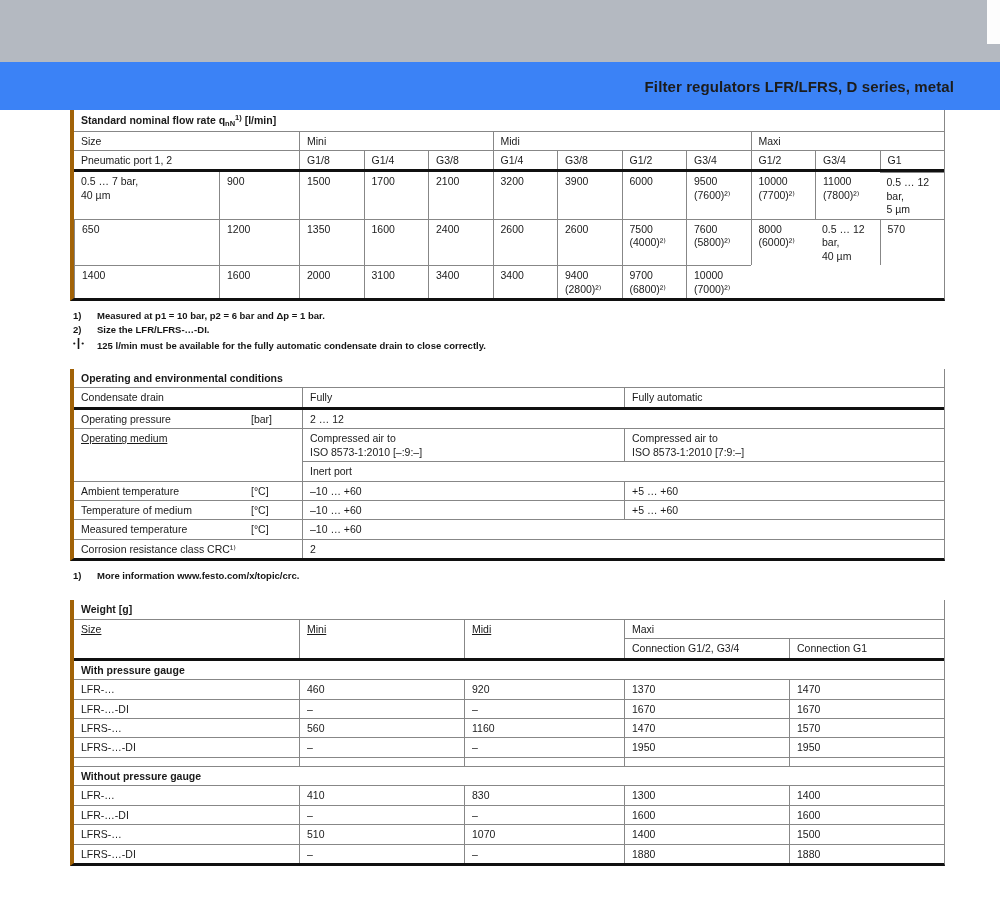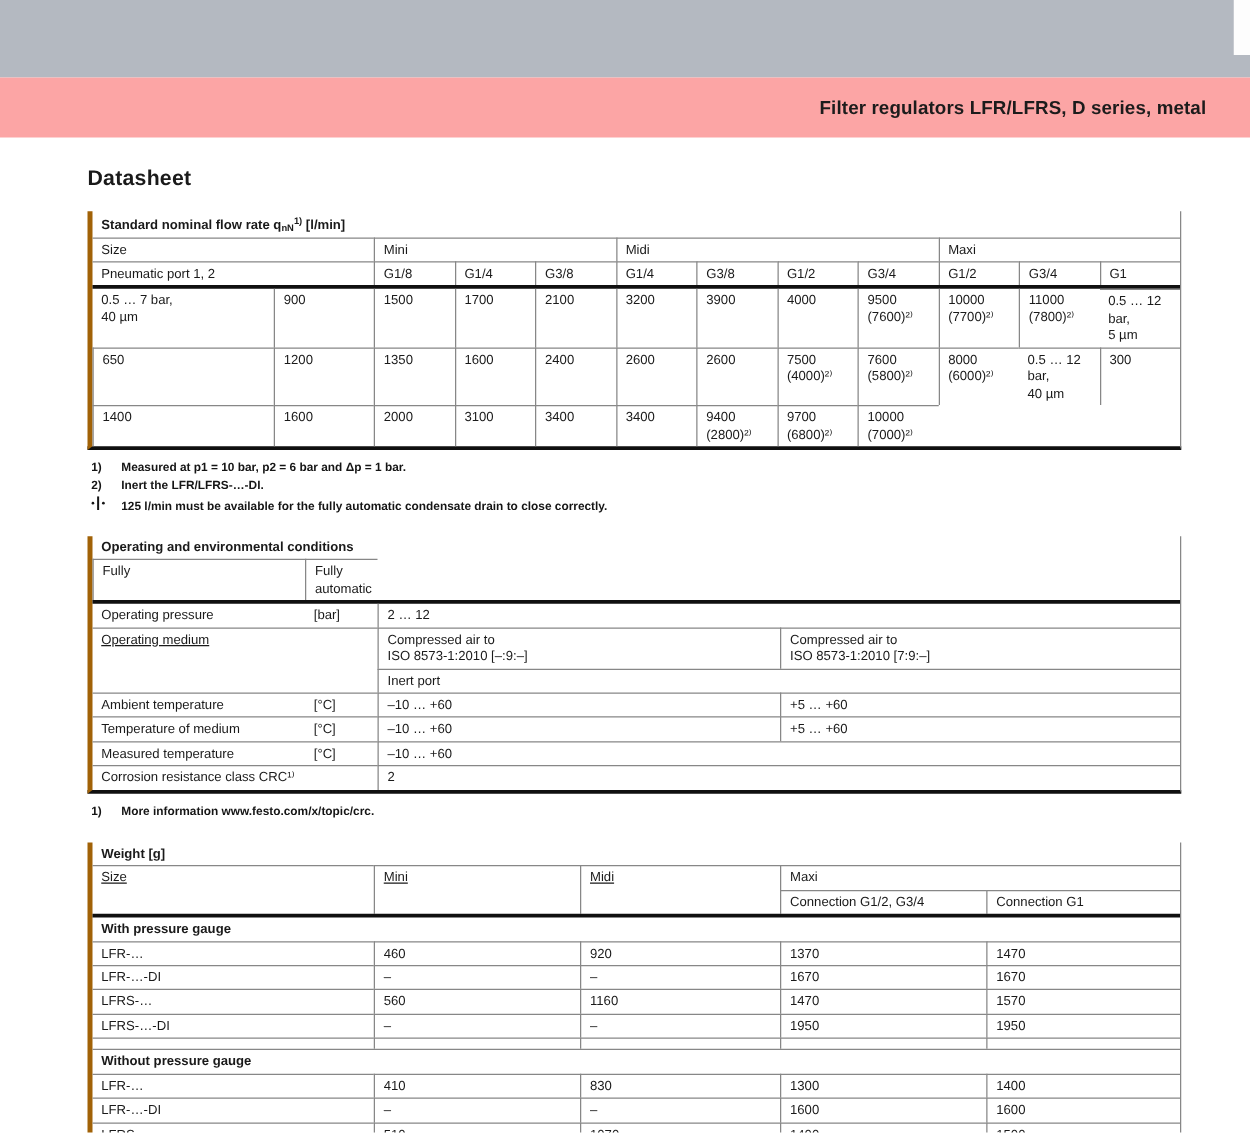--- a/index.html
+++ b/index.html
@@ -9,23 +9,23 @@
     background:#ffffff;
     font-family:"Liberation Sans","DejaVu Sans",sans-serif;
     color:#1a1a1a;
     -webkit-font-smoothing:antialiased;
   }
   .page { position:relative; width:1000px; height:906px; }
 
   
   .band1 { height:62px; background:#b4b9c1; }
   .band2 {
-    height:48px; background:#fca5a5;
+    height:48px; background:#3b82f6;
     display:flex; align-items:center; justify-content:flex-end;
-    padding-right:35px;
+    padding-right:46px;
   }
   .band2 .hdr-title { font-size:15px; font-weight:700; color:#1c1c1c; letter-spacing:.1px; }
   .corner-notch { position:absolute; top:0; right:0; width:13px; height:44px; background:#fdfdfd; }
 
   
   .content { margin-left:70px; width:875px; }
   .page-title { font-size:17px; font-weight:700; margin:23px 0 16px 0; letter-spacing:.2px; }
 
   
   .gtable {
@@ -71,21 +71,20 @@
 <div class="page">
 
   <div class="band1"></div>
   <div class="band2">
     <span class="hdr-title">Filter regulators LFR/LFRS, D series, metal</span>
   </div>
   <div class="corner-notch"></div>
 
   <div class="content">
 
-    <div class="page-title">Datasheet</div>
 
     <div class="gtable t1">
       <div class="cell full bold"><span>Standard nominal flow rate q</span><sub>nN</sub><sup>1)</sup><span> [l/min]</span></div>
 
       <div class="cell bt cs2">Size</div>
       <div class="cell bt bl cs3">Mini</div>
       <div class="cell bt bl cs4">Midi</div>
       <div class="cell bt bl cs3">Maxi</div>
 
       <div class="cell bt cs2">Pneumatic port 1, 2</div>
@@ -104,21 +103,21 @@
 
 
       <div class="cell">0.5 … 7 bar,
 40 µm</div>
       <div class="cell bl">900</div>
       <div class="cell bl">1500</div>
       <div class="cell bl">1700</div>
       <div class="cell bl">2100</div>
       <div class="cell bl">3200</div>
       <div class="cell bl">3900</div>
-      <div class="cell bl">4000</div>
+      <div class="cell bl">6000</div>
       <div class="cell bl">9500
 (7600)²⁾</div>
       <div class="cell bl">10000
 (7700)²⁾</div>
       <div class="cell bl">11000
 (7800)²⁾</div>
 
       <div class="cell bt">0.5 … 12 bar,
 5 µm</div>
       <div class="cell bt bl">650</div>
@@ -130,21 +129,21 @@
       <div class="cell bt bl">2600</div>
       <div class="cell bt bl">7500
 (4000)²⁾</div>
       <div class="cell bt bl">7600
 (5800)²⁾</div>
       <div class="cell bt bl">8000
 (6000)²⁾</div>
 
       <div class="cell bt">0.5 … 12 bar,
 40 µm</div>
-      <div class="cell bt bl">300</div>
+      <div class="cell bt bl">570</div>
       <div class="cell bt bl">1400</div>
       <div class="cell bt bl">1600</div>
       <div class="cell bt bl">2000</div>
       <div class="cell bt bl">3100</div>
       <div class="cell bt bl">3400</div>
       <div class="cell bt bl">3400</div>
       <div class="cell bt bl">9400
 (2800)²⁾</div>
       <div class="cell bt bl">9700
 (6800)²⁾</div>
@@ -152,39 +151,40 @@
 (7000)²⁾</div>
     </div>
 
     <div class="footnotes">
       <div class="fn">
         <span class="fn-marker">1)</span>
         <span>Measured at p1 = 10 bar, p2 = 6 bar and Δp = 1 bar.</span>
       </div>
       <div class="fn">
         <span class="fn-marker">2)</span>
-        <span>Inert the LFR/LFRS-…-DI.</span>
+        <span>Size the LFR/LFRS-…-DI.</span>
       </div>
       <div class="fn">
         <span class="fn-marker note-icon-box">
           <svg width="11" height="11" viewBox="0 0 11 11">
               <line x1="5.5" y1="0" x2="5.5" y2="11" stroke="#151515" stroke-width="1.6"></line>
               <circle cx="1.3" cy="5.5" r="1.1" fill="#151515"></circle>
               <circle cx="9.7" cy="5.5" r="1.1" fill="#151515"></circle>
             </svg>
         </span>
         <span>125 l/min must be available for the fully automatic condensate drain to close correctly.</span>
       </div>
     </div>
 
     <div class="gap-t2"></div>
 
     <div class="gtable t2">
       <div class="cell full bold">Operating and environmental conditions</div>
 
+      <div class="cell bt cs2">Condensate drain</div>
       <div class="cell bt bl">Fully</div>
       <div class="cell bt bl">Fully automatic</div>
 
       <div class="thick"></div>
 
       <div class="cell">Operating pressure</div>
       <div class="cell">[bar]</div>
       <div class="cell bl">2 … 12</div>
 
       <div class="cell bt cs2 rs2">Operating medium</div>

